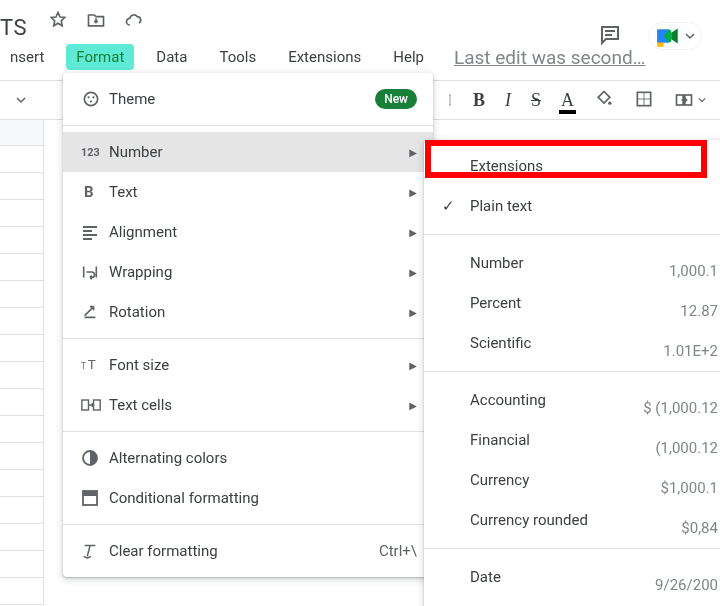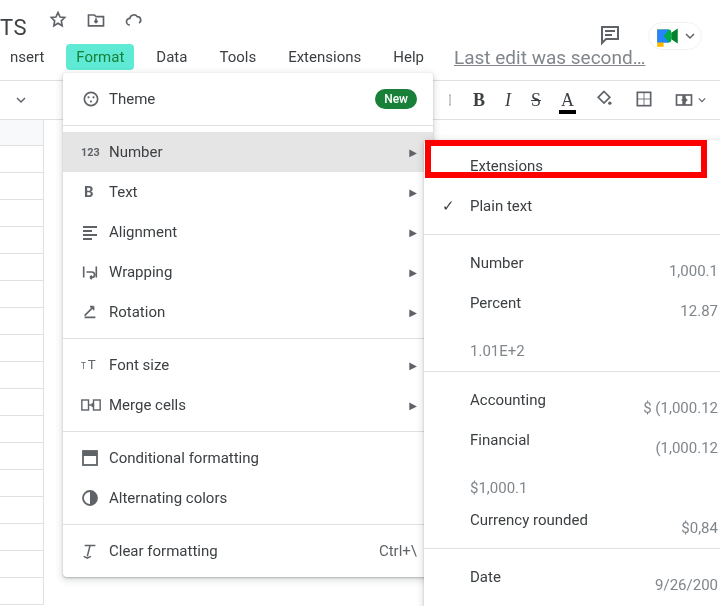--- a/index.html
+++ b/index.html
@@ -246,44 +246,44 @@
       </span>
   </div>
   <div class="mi">
     <span class="lic">
         <svg width="20" height="18" viewBox="0 0 24 18">
           <rect x="1" y="3" width="8" height="12" fill="none" stroke="#5f6368" stroke-width="1.7"></rect>
           <rect x="15" y="3" width="8" height="12" fill="none" stroke="#5f6368" stroke-width="1.7"></rect>
           <path d="M9 9h6m-2-2l2 2-2 2M15 9l-2-2m2 2l-2 2" fill="none" stroke="#5f6368" stroke-width="1.7"></path>
         </svg>
       </span>
-    <span class="lbl">Merge cells</span>
+    <span class="lbl">Text cells</span>
     <span class="rpart">
         <span class="small-arrow">▶</span>
       </span>
   </div>
   <div class="sep"></div>
+  <div class="mi">
+    <span class="lic">
+        <svg width="18" height="18" viewBox="0 0 18 18">
+          <path d="M9 2a7 7 0 110 14z" fill="#5f6368"></path>
+          <circle cx="9" cy="9" r="7" fill="none" stroke="#5f6368" stroke-width="1.8"></circle>
+        </svg>
+      </span>
+    <span class="lbl">Alternating colors</span>
+  </div>
   <div class="mi">
     <span class="lic">
         <svg width="18" height="18" viewBox="0 0 18 18">
           <rect x="2" y="2" width="14" height="14" fill="none" stroke="#5f6368" stroke-width="1.8"></rect>
           <rect x="2" y="2" width="14" height="5" fill="#5f6368"></rect>
         </svg>
       </span>
     <span class="lbl">Conditional formatting</span>
   </div>
-  <div class="mi">
-    <span class="lic">
-        <svg width="18" height="18" viewBox="0 0 18 18">
-          <path d="M9 2a7 7 0 110 14z" fill="#5f6368"></path>
-          <circle cx="9" cy="9" r="7" fill="none" stroke="#5f6368" stroke-width="1.8"></circle>
-        </svg>
-      </span>
-    <span class="lbl">Alternating colors</span>
-  </div>
   <div class="sep"></div>
   <div class="mi">
     <span class="lic">
         <svg width="18" height="18" viewBox="0 0 20 18">
           <path d="M4 3h12M10 3l-3 12M3 15l4 2 4-2" fill="none" stroke="#5f6368" stroke-width="1.7"></path>
         </svg>
       </span>
     <span class="lbl">Clear formatting</span>
     <span class="rpart">Ctrl+\</span>
   </div>
@@ -304,35 +304,37 @@
     <span class="lbl2">Number</span>
     <span class="samp">1,000.1</span>
   </div>
   <div class="ni">
     <span class="ck"></span>
     <span class="lbl2">Percent</span>
     <span class="samp">12.87</span>
   </div>
   <div class="ni">
     <span class="ck"></span>
+    <span class="lbl2">Scientific</span>
     <span class="samp">1.01E+2</span>
   </div>
   <div class="nsep"></div>
   <div class="ni">
     <span class="ck"></span>
     <span class="lbl2">Accounting</span>
     <span class="samp">$ (1,000.12</span>
   </div>
   <div class="ni">
     <span class="ck"></span>
     <span class="lbl2">Financial</span>
     <span class="samp">(1,000.12</span>
   </div>
   <div class="ni">
     <span class="ck"></span>
+    <span class="lbl2">Currency</span>
     <span class="samp">$1,000.1</span>
   </div>
   <div class="ni">
     <span class="ck"></span>
     <span class="lbl2">Currency rounded</span>
     <span class="samp">$0,84</span>
   </div>
   <div class="nsep"></div>
   <div class="ni">
     <span class="ck"></span>

